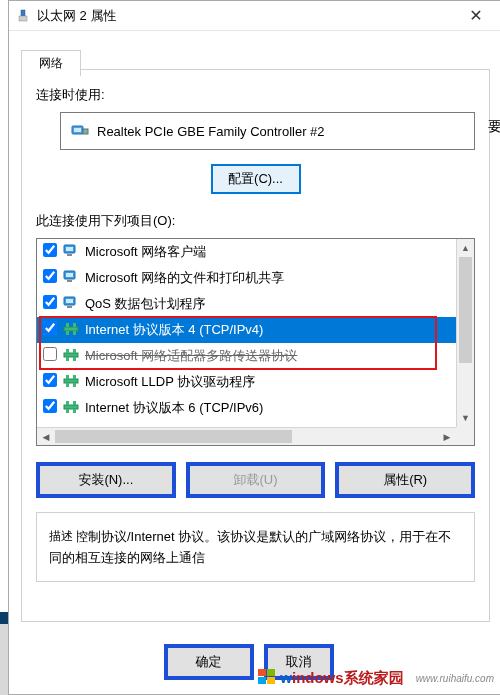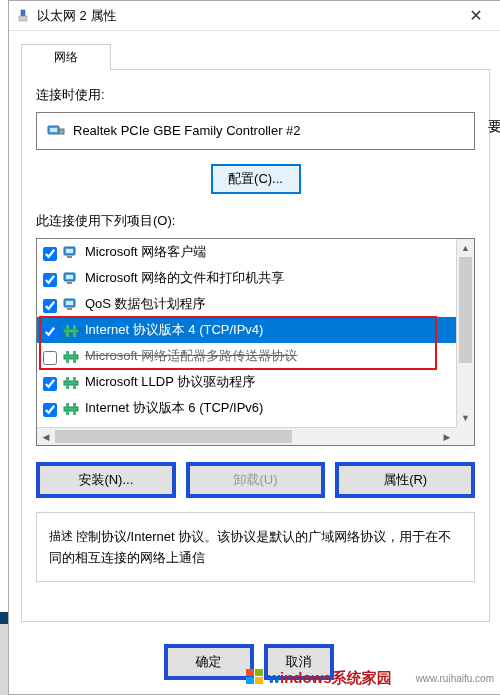--- a/index.html
+++ b/index.html
@@ -46,43 +46,44 @@
       cursor: pointer;
     }
     .tabs-area {
       padding: 12px 12px 0 12px;
       position: relative;
     }
     .tab {
       display: inline-block;
       border: 1px solid #d0d0d0;
       border-bottom: none;
-      padding: 4px 32px;
+      padding: 4px 17px;
       background: #fff;
       position: relative;
-      top: 1px;
+      top: 7px;
       z-index: 2;
       font-size: 12px;
     }
     .tab-panel {
       border: 1px solid #d0d0d0;
       margin: 0 12px 12px 12px;
       padding: 16px 14px 12px 14px;
       background: #fff;
       flex: 1;
       display: flex;
       flex-direction: column;
     }
     .label { font-size: 13px; margin-bottom: 8px; }
     .adapter-box {
       border: 1px solid #7a7a7a;
       padding: 10px 10px;
       display: flex;
-      align-items: flex-start;
+      align-items: center;
       gap: 8px;
+      margin-left: 24px;
     }
     .adapter-icon {
       width: 18px; height: 16px;
       display: inline-block;
     }
     .adapter-name { font-size: 13px; }
     .btn-row-right { display: flex; justify-content: center; margin: 14px 0 18px 0; }
     .btn {
       border: 4px solid #1d4ed8;
       background: #e1e1e1;
@@ -100,21 +101,21 @@
       overflow: hidden;
       position: relative;
     }
     .list-scroll {
       position: absolute;
       left: 0; right: 18px; top: 0; bottom: 18px;
       overflow: auto;
     }
     .list-item {
       display: flex;
-      align-items: flex-end;
+      align-items: flex-start;
       gap: 6px;
       padding: 4px 6px;
       font-size: 13px;
       white-space: nowrap;
     }
     .list-item input[type="checkbox"] {
       width: 14px; height: 14px;
     }
     .item-icon {
       width: 16px; height: 16px;
@@ -211,21 +212,21 @@
     }
     .watermark {
       position: absolute;
       right: 6px; bottom: 6px;
       display: flex; align-items: center; gap: 4px;
       font-size: 15px;
       z-index: 5;
     }
     .watermark .wm-win { font-weight: bold; color: #0a63c2; }
     .watermark .wm-text { font-weight: bold; color: #b91c1c; }
-    .watermark .wm-url { font-size: 10px; color: #888; margin-left: 20px; }
+    .watermark .wm-url { font-size: 10px; color: #888; margin-left: 8px; font-style: italic; }
     .side-char {
       position: absolute;
       right: -2px; top: 118px;
       font-size: 14px;
       color: #000;
       z-index: 3;
     }
   </style>
 </head>
 <body>

